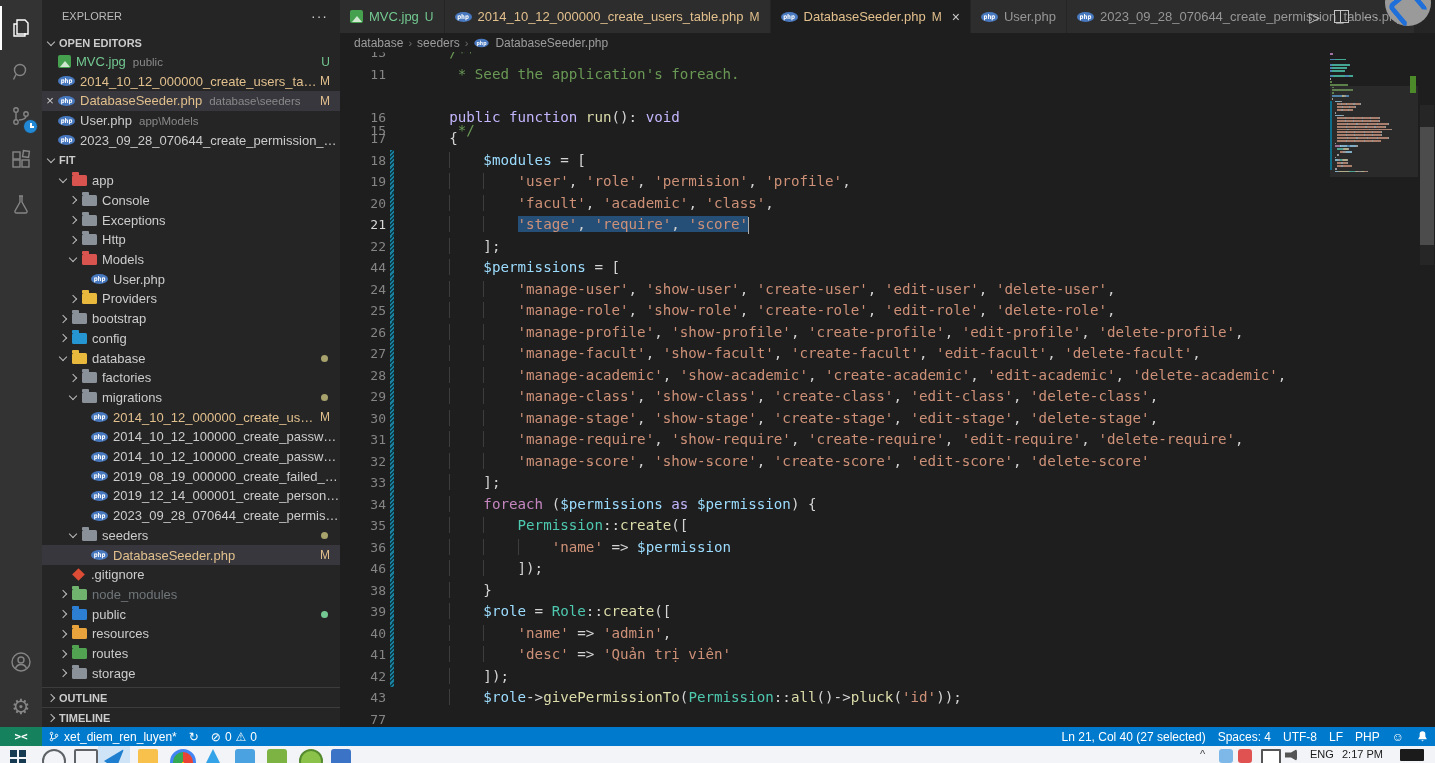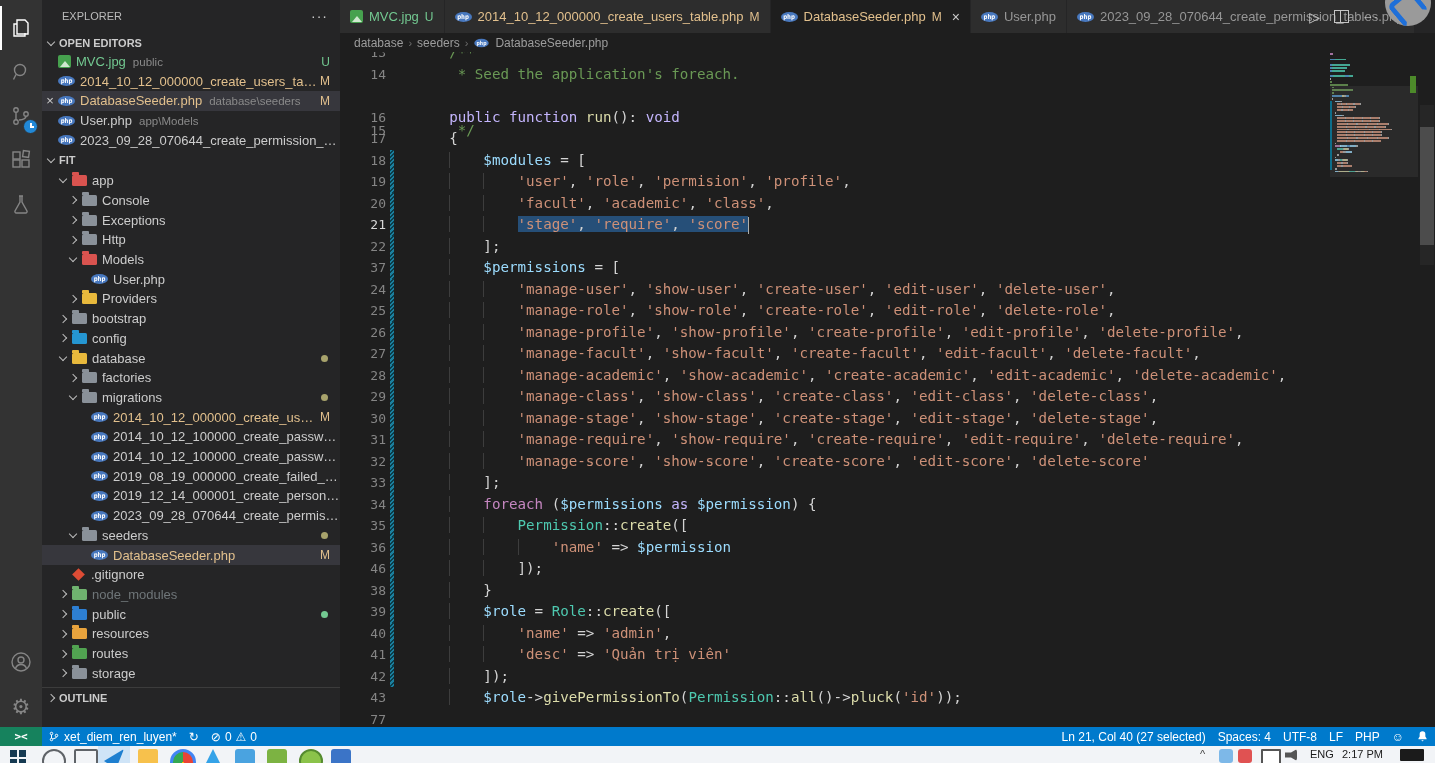--- a/index.html
+++ b/index.html
@@ -329,20 +329,24 @@
       <div class="row" style="top: 663.5px; padding-left: 18px;">
         <span class="chev col" style="margin-right: 6px;"></span>
         <span class="fold" style="background: rgb(138, 145, 153);"></span>
         <span class="lbl">storage</span>
       </div>
     </div>
   <div class="sect-head sect-bottom" style="top:687px">
     <span class="chev col"></span>
     <span>OUTLINE</span>
   </div>
+  <div class="sect-head sect-bottom" style="top:707px">
+    <span class="chev col"></span>
+    <span>TIMELINE</span>
+  </div>
 </div>
 
 <div id="editor-group">
   <div id="tabbar">
       <div class="tab">
         <span class="fico-img"></span>
         <span class="lbl c-green">MVC.jpg</span>
         <span class="tbadge c-green">U</span>
       </div>
       <div class="tab">
@@ -374,30 +378,30 @@
       <span>database</span>
       <span class="sep">›</span>
       <span>seeders</span>
       <span class="sep">›</span>
       <span class="fico-php">php</span>
       <span>DatabaseSeeder.php</span>
     </div>
   <div id="code-region">
     <div id="code-lines">
         <div class="cl" style="top: -10px;"><span class="ln">13</span><span class="codeln"><span>    </span><span class="tk-c">/**</span></span></div>
-        <div class="cl" style="top: 11.5px;"><span class="ln">14</span><span class="codeln"><span>    </span><span class="tk-c"> * Seed the application's foreach.</span></span></div>
+        <div class="cl" style="top: 11.5px;"><span class="ln">11</span><span class="codeln"><span>    </span><span class="tk-c"> * Seed the application's foreach.</span></span></div>
         <div class="cl" style="top: 33px; margin-top: 35px;"><span class="ln">15</span><span class="codeln"><span>    </span><span class="tk-c"> */</span></span></div>
         <div class="cl" style="top: 54.5px;"><span class="ln">16</span><span class="codeln"><span>    </span><span class="tk-k">public function </span><span class="tk-f">run</span><span class="tk-p">(): </span><span class="tk-k">void</span></span></div>
         <div class="cl" style="top: 76px;"><span class="ln">17</span><span class="codeln"><span>    </span><span class="tk-p">{</span></span></div>
         <div class="cl" style="top: 97.5px;"><span class="ln">18</span><span class="modbar"></span><span class="codeln"><span>    </span><span class="gd">    </span><span class="tk-v">$modules</span><span class="tk-p"> = [</span></span></div>
         <div class="cl" style="top: 119px;"><span class="ln">19</span><span class="modbar"></span><span class="codeln"><span>    </span><span class="gd">    </span><span class="gd">    </span><span class="tk-s">'user'</span><span class="tk-p">, </span><span class="tk-s">'role'</span><span class="tk-p">, </span><span class="tk-s">'permision'</span><span class="tk-p">, </span><span class="tk-s">'profile'</span><span class="tk-p">,</span></span></div>
         <div class="cl" style="top: 140.5px;"><span class="ln">20</span><span class="modbar"></span><span class="codeln"><span>    </span><span class="gd">    </span><span class="gd">    </span><span class="tk-s">'facult'</span><span class="tk-p">, </span><span class="tk-s">'academic'</span><span class="tk-p">, </span><span class="tk-s">'class'</span><span class="tk-p">,</span></span></div>
         <div class="cl" style="top: 162px;"><span class="ln cur">21</span><span class="modbar"></span><span class="codeln"><span>    </span><span class="gd">    </span><span class="gd">    </span><span class="selbg"><span class="tk-s">'stage'</span><span class="tk-p">, </span><span class="tk-s">'require'</span><span class="tk-p">, </span><span class="tk-s">'score'</span></span><span class="caret"></span></span></div>
         <div class="cl" style="top: 183.5px;"><span class="ln">22</span><span class="modbar"></span><span class="codeln"><span>    </span><span class="gd">    </span><span class="tk-p">];</span></span></div>
-        <div class="cl" style="top: 205px;"><span class="ln">37</span><span class="modbar"></span><span class="codeln"><span>    </span><span class="gd">    </span><span class="tk-v">$permissions</span><span class="tk-p"> = [</span></span></div>
+        <div class="cl" style="top: 205px;"><span class="ln">44</span><span class="modbar"></span><span class="codeln"><span>    </span><span class="gd">    </span><span class="tk-v">$permissions</span><span class="tk-p"> = [</span></span></div>
         <div class="cl" style="top: 226.5px;"><span class="ln">24</span><span class="modbar"></span><span class="codeln"><span>    </span><span class="gd">    </span><span class="gd">    </span><span class="tk-s">'manage-user'</span><span class="tk-p">, </span><span class="tk-s">'show-user'</span><span class="tk-p">, </span><span class="tk-s">'create-user'</span><span class="tk-p">, </span><span class="tk-s">'edit-user'</span><span class="tk-p">, </span><span class="tk-s">'delete-user'</span><span class="tk-p">,</span></span></div>
         <div class="cl" style="top: 248px;"><span class="ln">25</span><span class="modbar"></span><span class="codeln"><span>    </span><span class="gd">    </span><span class="gd">    </span><span class="tk-s">'manage-role'</span><span class="tk-p">, </span><span class="tk-s">'show-role'</span><span class="tk-p">, </span><span class="tk-s">'create-role'</span><span class="tk-p">, </span><span class="tk-s">'edit-role'</span><span class="tk-p">, </span><span class="tk-s">'delete-role'</span><span class="tk-p">,</span></span></div>
         <div class="cl" style="top: 269.5px;"><span class="ln">26</span><span class="modbar"></span><span class="codeln"><span>    </span><span class="gd">    </span><span class="gd">    </span><span class="tk-s">'manage-profile'</span><span class="tk-p">, </span><span class="tk-s">'show-profile'</span><span class="tk-p">, </span><span class="tk-s">'create-profile'</span><span class="tk-p">, </span><span class="tk-s">'edit-profile'</span><span class="tk-p">, </span><span class="tk-s">'delete-profile'</span><span class="tk-p">,</span></span></div>
         <div class="cl" style="top: 291px;"><span class="ln">27</span><span class="modbar"></span><span class="codeln"><span>    </span><span class="gd">    </span><span class="gd">    </span><span class="tk-s">'manage-facult'</span><span class="tk-p">, </span><span class="tk-s">'show-facult'</span><span class="tk-p">, </span><span class="tk-s">'create-facult'</span><span class="tk-p">, </span><span class="tk-s">'edit-facult'</span><span class="tk-p">, </span><span class="tk-s">'delete-facult'</span><span class="tk-p">,</span></span></div>
         <div class="cl" style="top: 312.5px;"><span class="ln">28</span><span class="modbar"></span><span class="codeln"><span>    </span><span class="gd">    </span><span class="gd">    </span><span class="tk-s">'manage-academic'</span><span class="tk-p">, </span><span class="tk-s">'show-academic'</span><span class="tk-p">, </span><span class="tk-s">'create-academic'</span><span class="tk-p">, </span><span class="tk-s">'edit-academic'</span><span class="tk-p">, </span><span class="tk-s">'delete-academic'</span><span class="tk-p">,</span></span></div>
         <div class="cl" style="top: 334px;"><span class="ln">29</span><span class="modbar"></span><span class="codeln"><span>    </span><span class="gd">    </span><span class="gd">    </span><span class="tk-s">'manage-class'</span><span class="tk-p">, </span><span class="tk-s">'show-class'</span><span class="tk-p">, </span><span class="tk-s">'create-class'</span><span class="tk-p">, </span><span class="tk-s">'edit-class'</span><span class="tk-p">, </span><span class="tk-s">'delete-class'</span><span class="tk-p">,</span></span></div>
         <div class="cl" style="top: 355.5px;"><span class="ln">30</span><span class="modbar"></span><span class="codeln"><span>    </span><span class="gd">    </span><span class="gd">    </span><span class="tk-s">'manage-stage'</span><span class="tk-p">, </span><span class="tk-s">'show-stage'</span><span class="tk-p">, </span><span class="tk-s">'create-stage'</span><span class="tk-p">, </span><span class="tk-s">'edit-stage'</span><span class="tk-p">, </span><span class="tk-s">'delete-stage'</span><span class="tk-p">,</span></span></div>
         <div class="cl" style="top: 377px;"><span class="ln">31</span><span class="modbar"></span><span class="codeln"><span>    </span><span class="gd">    </span><span class="gd">    </span><span class="tk-s">'manage-require'</span><span class="tk-p">, </span><span class="tk-s">'show-require'</span><span class="tk-p">, </span><span class="tk-s">'create-require'</span><span class="tk-p">, </span><span class="tk-s">'edit-require'</span><span class="tk-p">, </span><span class="tk-s">'delete-require'</span><span class="tk-p">,</span></span></div>
         <div class="cl" style="top: 398.5px;"><span class="ln">32</span><span class="modbar"></span><span class="codeln"><span>    </span><span class="gd">    </span><span class="gd">    </span><span class="tk-s">'manage-score'</span><span class="tk-p">, </span><span class="tk-s">'show-score'</span><span class="tk-p">, </span><span class="tk-s">'create-score'</span><span class="tk-p">, </span><span class="tk-s">'edit-score'</span><span class="tk-p">, </span><span class="tk-s">'delete-score'</span></span></div>
         <div class="cl" style="top: 420px;"><span class="ln">33</span><span class="modbar"></span><span class="codeln"><span>    </span><span class="gd">    </span><span class="tk-p">];</span></span></div>

